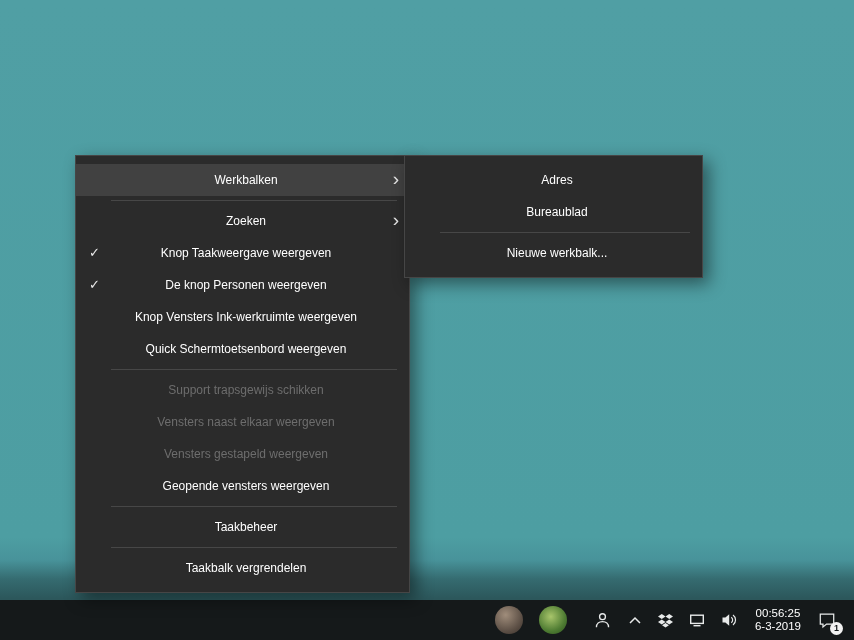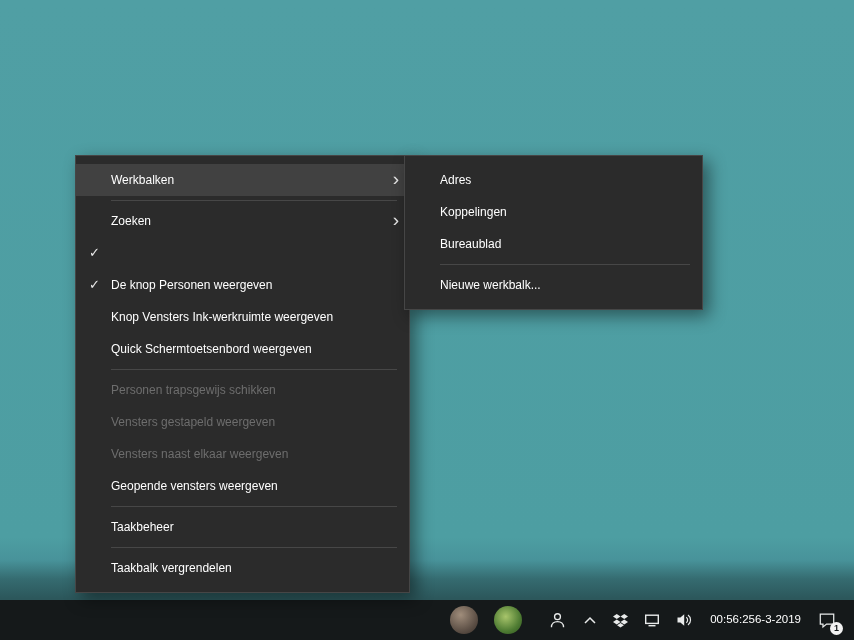--- a/index.html
+++ b/index.html
@@ -26,21 +26,21 @@
   .tray { display:flex; align-items:center; height:100%; }
   .tray-btn {
     height:100%; display:flex; align-items:center; justify-content:center;
     padding:0 8px; position:relative; cursor:default;
   }
   .avatar { width:28px; height:28px; border-radius:50%; }
   .avatar-1 { background:radial-gradient(circle at 38% 32%, #a08d7b, #5d5046 62%, #382f29 100%); }
   .avatar-2 { background:radial-gradient(circle at 42% 38%, #a8c56b, #4f7c33 60%, #2b511d 100%); }
   .tray-people { margin-left:10px; }
   .clock {
-    flex-direction:row; justify-content:center;
+    flex-direction:column; justify-content:center;
     color:#ffffff; font-size:11.5px; line-height:13.5px; text-align:center;
     padding:0 9px;
   }
   .badge {
     position:absolute; right:1px; bottom:5px;
     min-width:13px; height:13px; border-radius:50%;
     background:#f2f2f2; color:#15191a;
     font-size:9px; line-height:13px; text-align:center; font-weight:bold;
   }
 
@@ -50,21 +50,21 @@
     background:#2b2b2b;
     border:1px solid #464646;
     box-shadow:6px 6px 16px rgba(0,0,0,0.45);
     padding:8px 0;
     color:#ffffff; font-size:12px;
   }
   .main-menu { left:75px; top:155px; width:335px; }
   .sub-menu  { left:404px; top:155px; width:299px; }
   .menu-item {
     height:32px; display:flex; align-items:center; position:relative;
-    padding-left:35px; padding-right:28px; white-space:nowrap;
+    padding-left:35px; padding-right:28px; white-space:nowrap;justify-content:center;
   }
   .menu-item.highlighted { background:#414141; }
   .menu-item.disabled { color:#6d6d6d; }
   .menu-check {
     position:absolute; left:13px; top:50%; transform:translateY(-52%);
     font-size:13px; color:#eaeaea;
   }
   .menu-gear { position:absolute; left:11px; top:50%; transform:translateY(-50%); display:flex; }
   .menu-arrow {
     position:absolute; right:10px; top:50%; transform:translateY(-56%);
@@ -150,49 +150,50 @@
 
   <div class="menu-sep"></div>
 
   <div class="menu-item">
     <span>Zoeken</span>
     <span class="menu-arrow">›</span>
   </div>
 
   <div class="menu-item">
     <span class="menu-check">✓</span>
+    <span>Knop Taakweergave weergeven</span>
   </div>
 
   <div class="menu-item">
     <span class="menu-check">✓</span>
     <span>De knop Personen weergeven</span>
   </div>
 
   <div class="menu-item">
     <span>Knop Vensters Ink-werkruimte weergeven</span>
   </div>
 
   <div class="menu-item">
     <span>Quick Schermtoetsenbord weergeven</span>
   </div>
 
   <div class="menu-sep"></div>
 
   <div class="menu-item disabled">
-    <span>Personen trapsgewijs schikken</span>
+    <span>Support trapsgewijs schikken</span>
+  </div>
+
+  <div class="menu-item disabled">
+    <span>Vensters naast elkaar weergeven</span>
   </div>
 
   <div class="menu-item disabled">
     <span>Vensters gestapeld weergeven</span>
   </div>
 
-  <div class="menu-item disabled">
-    <span>Vensters naast elkaar weergeven</span>
-  </div>
-
   <div class="menu-item">
     <span>Geopende vensters weergeven</span>
   </div>
 
   <div class="menu-sep"></div>
 
   <div class="menu-item">
     <span>Taakbeheer</span>
   </div>
 
@@ -204,23 +205,20 @@
 
 
 </div>
 
 <div class="menu sub-menu">
 
   <div class="menu-item">
     <span>Adres</span>
   </div>
 
-  <div class="menu-item">
-    <span>Koppelingen</span>
-  </div>
 
 
   <div class="menu-item">
     <span>Bureaublad</span>
   </div>
 
   <div class="menu-sep"></div>
 
   <div class="menu-item">
     <span>Nieuwe werkbalk...</span>

